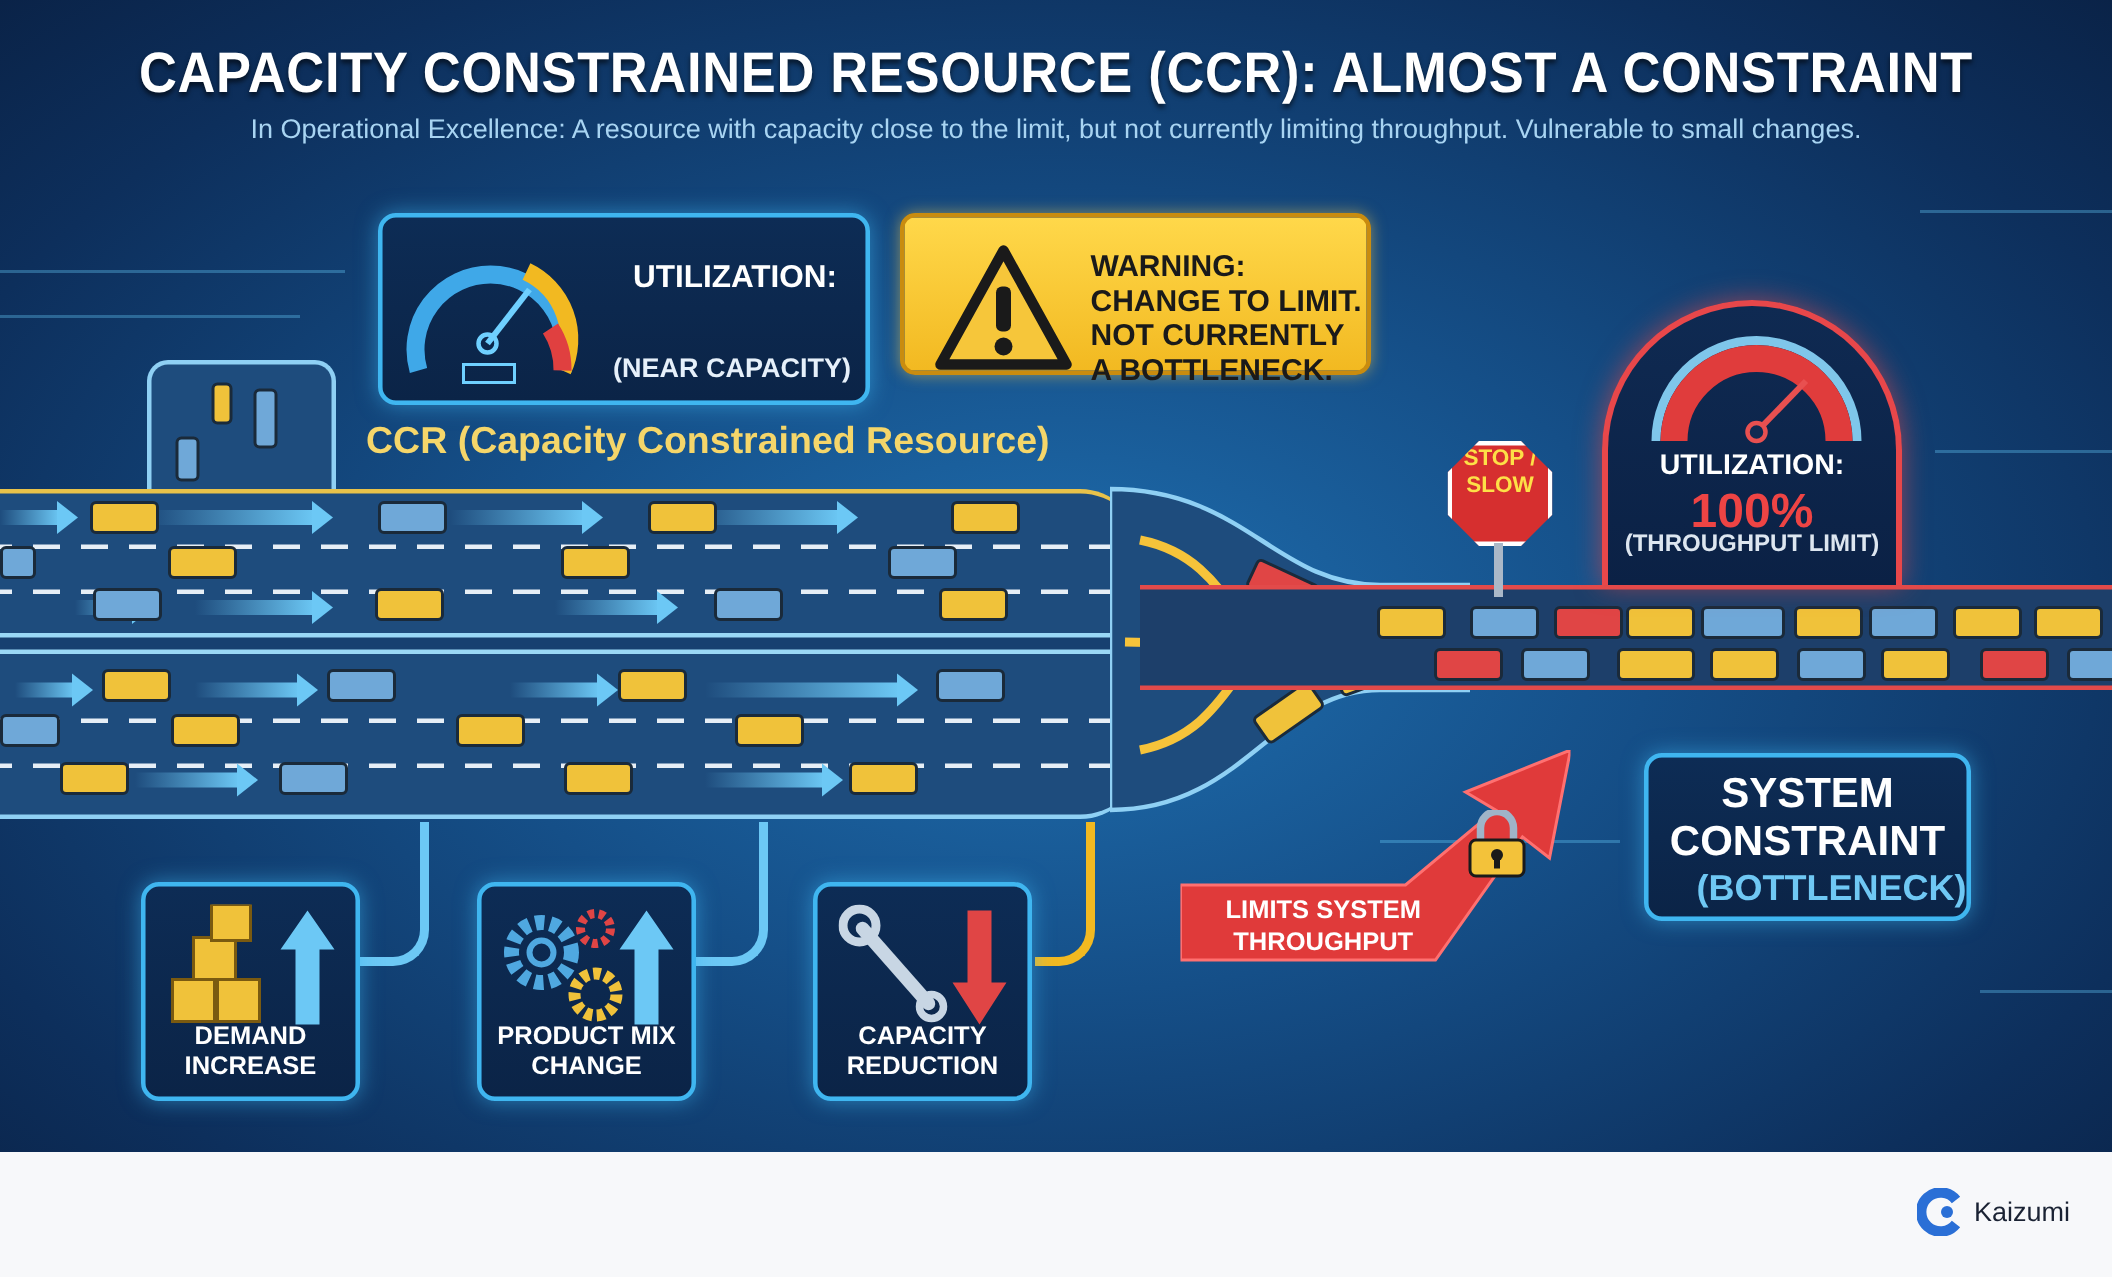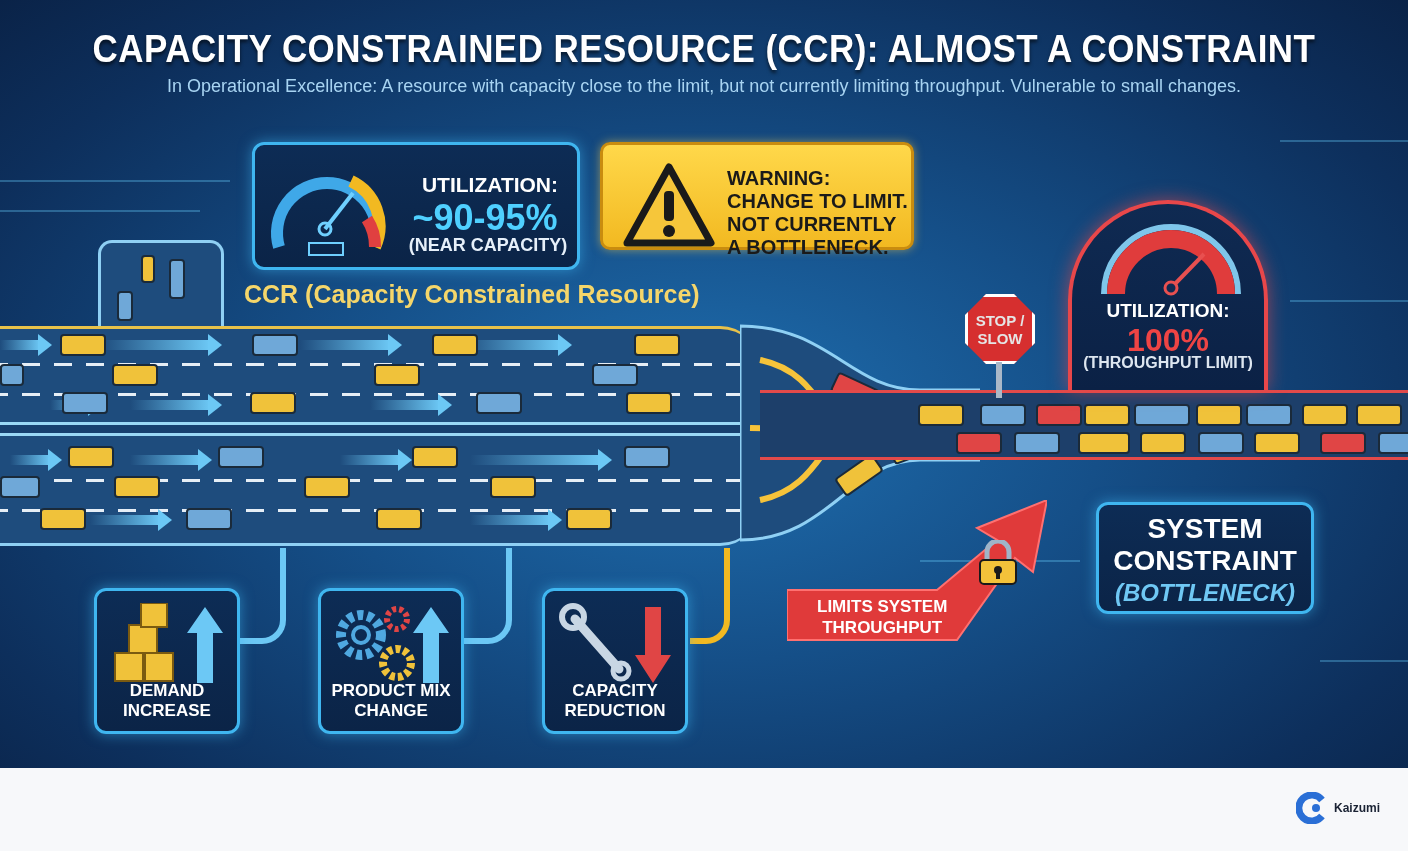--- a/index.html
+++ b/index.html
@@ -21,37 +21,37 @@
   .median { left: -10px; top: 422px; width: 760px; height: 14px; background: #174070; border: 3px solid #9ad8f6; border-radius: 0 10px 10px 0; }
   .lane-dash { height: 3px; background: repeating-linear-gradient(90deg, #e6eef6 0 18px, transparent 18px 32px); }
   .bottleneck-road { left: 760px; top: 390px; width: 660px; height: 70px; background: #1d3f6a; border-top: 3px solid #e24a4a; border-bottom: 3px solid #e24a4a; }
   .veh { position: absolute; width: 46px; height: 22px; border-radius: 4px; border: 2px solid #1a2a3a; }
   .veh.y { background: #f0c23a; }
   .veh.b { background: #6fa8d8; }
   .veh.r { background: #e04545; }
   .arrow { position: absolute; height: 10px; background: linear-gradient(90deg, rgba(110,200,245,0), #6cc8f5); }
   .arrow::after { content: ""; position: absolute; right: -12px; top: -6px; border-left: 14px solid #6cc8f5; border-top: 11px solid transparent; border-bottom: 11px solid transparent; }
   .stop { left: 965px; top: 294px; width: 70px; height: 70px; background: #d62f2f; border: 3px solid #fff;
-    clip-path: polygon(30% 0,70% 0,100% 30%,100% 70%,70% 100%,30% 100%,0 70%,0 30%); color: #e5e5e5; font-weight: 700; font-size: 15px; text-align: center; padding-top: 15px; line-height: 18px; }
+    clip-path: polygon(30% 0,70% 0,100% 30%,100% 70%,70% 100%,30% 100%,0 70%,0 30%); color: #fde047; font-weight: 700; font-size: 15px; text-align: center; line-height: 18px; }
   .pole { left: 996px; top: 362px; width: 6px; height: 36px; background: #aab8c8; }
   .limit-box { left: 1068px; top: 200px; width: 200px; height: 190px; border-radius: 100px 100px 0 0; border: 4px solid #e8474a; border-bottom: none; background: linear-gradient(#0f2a52, #0b2145); box-shadow: 0 0 18px rgba(232,71,74,0.6); }
   .limit-box .lbl { position: absolute; top: 96px; width: 100%; text-align: center; color: #fff; font-weight: 700; font-size: 19px; }
   .limit-box .val { position: absolute; top: 118px; width: 100%; text-align: center; color: #ee4444; font-weight: 700; font-size: 32px; }
   .limit-box .sub { position: absolute; top: 150px; width: 100%; text-align: center; color: #dde6f0; font-weight: 700; font-size: 16px; }
   .sys-box { left: 1096px; top: 502px; width: 218px; height: 112px; }
   .sys-box .t { position: absolute; width: 100%; text-align: center; top: 8px; color: #fff; font-weight: 700; font-size: 28px; line-height: 32px; }
-  .sys-box .t2 { position: absolute; width: 100%; text-align: center; top: 74px; color: #6fc8f4; font-weight: 700; font-size: 24px; font-style: italic; }
+  .sys-box .t2 { position: absolute; width: 100%; text-align: right; top: 74px; color: #6fc8f4; font-weight: 700; font-size: 24px; }
   .red-arrow { left: 787px; top: 500px; width: 260px; height: 150px; }
   .red-arrow .t { position: absolute; left: 30px; top: 96px; color: #fff; font-weight: 700; font-size: 17px; line-height: 21px; text-align: center; }
   .factor { top: 588px; width: 146px; height: 146px; }
   .factor .t { position: absolute; bottom: 10px; width: 100%; text-align: center; color: #fff; font-weight: 700; font-size: 17px; line-height: 20px; }
   .connector { position: absolute; border: 6px solid #6cc8f5; border-left: none; border-top: none; border-radius: 0 0 24px 0; }
   footer { position: absolute; left: 0; top: 768px; width: 1408px; height: 83px; background: #f7f8fa; }
   .brand { position: absolute; right: 28px; top: 24px; display: flex; align-items: center; gap: 6px; }
-  .brand .name { font-weight: 700; font-size: 12px; color: #1a2233; }
+  .brand .name { font-weight: 400; font-size: 18px; color: #1a2233; }
   .circuit { position: absolute; background: rgba(100,200,245,0.35); }
 </style>
 </head>
 <body>
 
 <div id="stage">
 
   <div class="circuit" style="left:0;top:180px;width:230px;height:2px"></div>
   <div class="circuit" style="left:0;top:210px;width:200px;height:2px"></div>
   <div class="circuit" style="left:1280px;top:140px;width:128px;height:2px"></div>
@@ -65,21 +65,20 @@
   <div class="abs panel util-box">
     <svg class="abs" style="left:12px;top:14px" width="120" height="100" viewBox="0 0 120 100">
       <path d="M12 88 A50 50 0 1 1 108 88" fill="none" stroke="#3fa8e8" stroke-width="12"></path>
       <path d="M84 22 A50 50 0 0 1 108 88" fill="none" stroke="#f2b921" stroke-width="12"></path>
       <path d="M100 60 A50 50 0 0 1 108 88" fill="none" stroke="#e04040" stroke-width="12"></path>
       <line x1="58" y1="70" x2="86" y2="34" stroke="#6fd0ff" stroke-width="4"></line>
       <circle cx="58" cy="70" r="6" fill="none" stroke="#6fd0ff" stroke-width="3"></circle>
       <rect x="42" y="84" width="34" height="12" fill="none" stroke="#6fd0ff" stroke-width="2"></rect>
     </svg>
     <div class="lbl">UTILIZATION:</div>
-    <div class="val">~90-95%</div>
     <div class="sub">(NEAR CAPACITY)</div>
   </div>
 
   <div class="abs warn-box">
     <svg class="abs" style="left:18px;top:16px" width="96" height="88" viewBox="0 0 96 88">
       <path d="M48 6 L90 82 L6 82 Z" fill="#f6c63a" stroke="#1a1a1a" stroke-width="7" stroke-linejoin="round"></path>
       <rect x="43" y="30" width="10" height="30" rx="4" fill="#1a1a1a"></rect>
       <circle cx="48" cy="70" r="6" fill="#1a1a1a"></circle>
     </svg>
     <div class="t">

